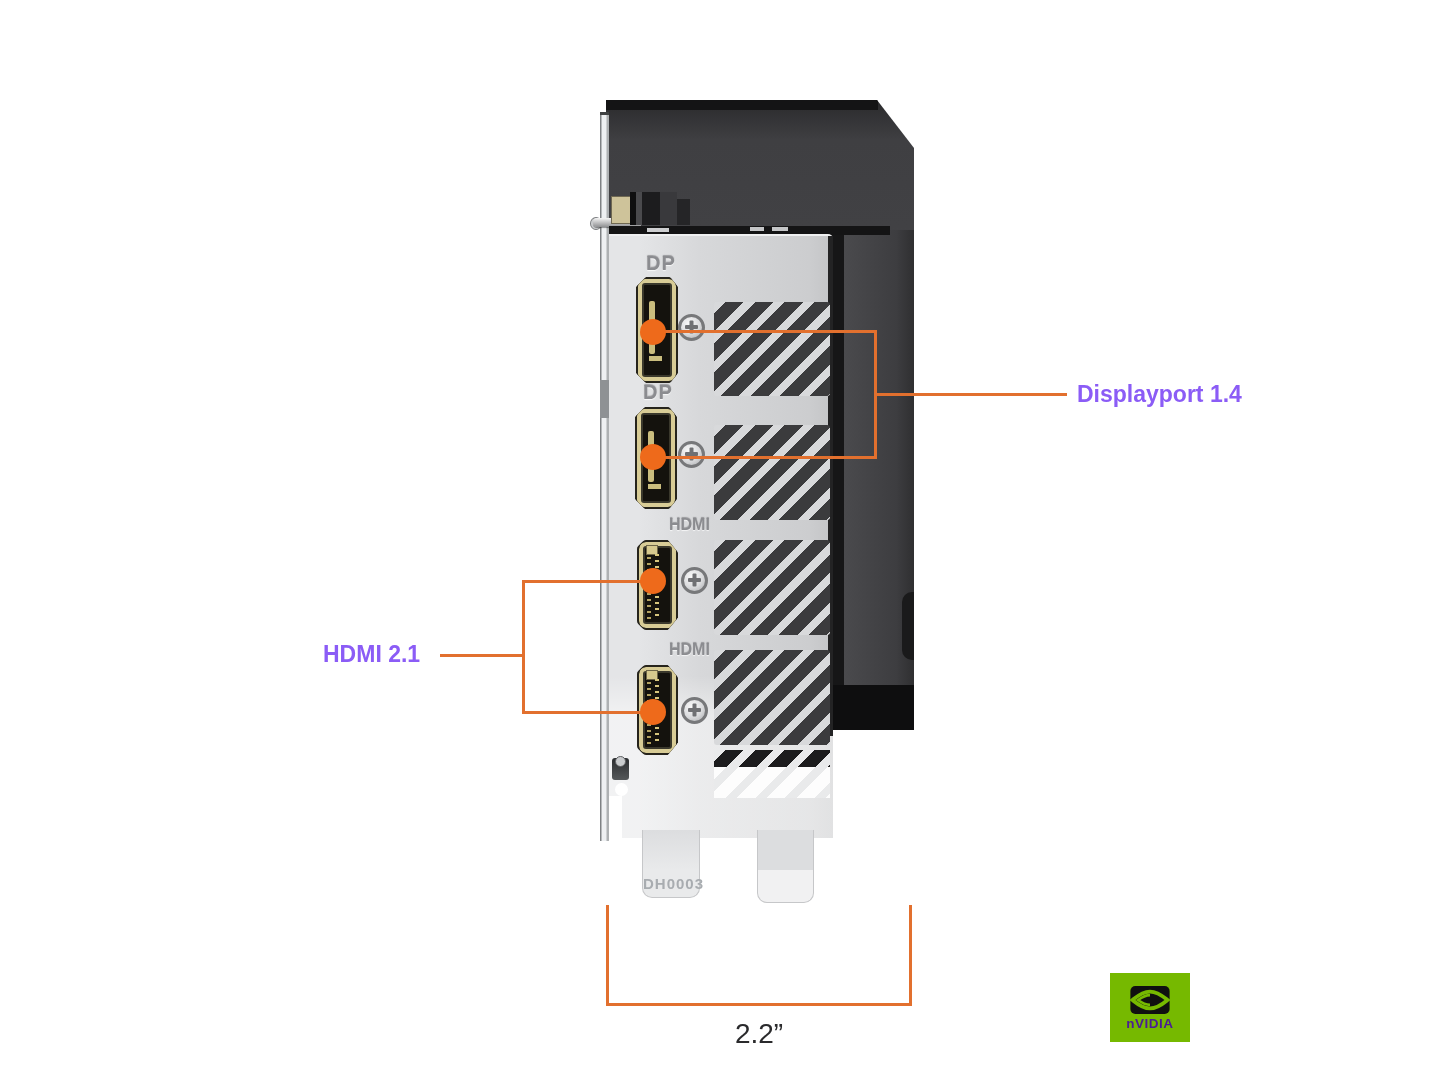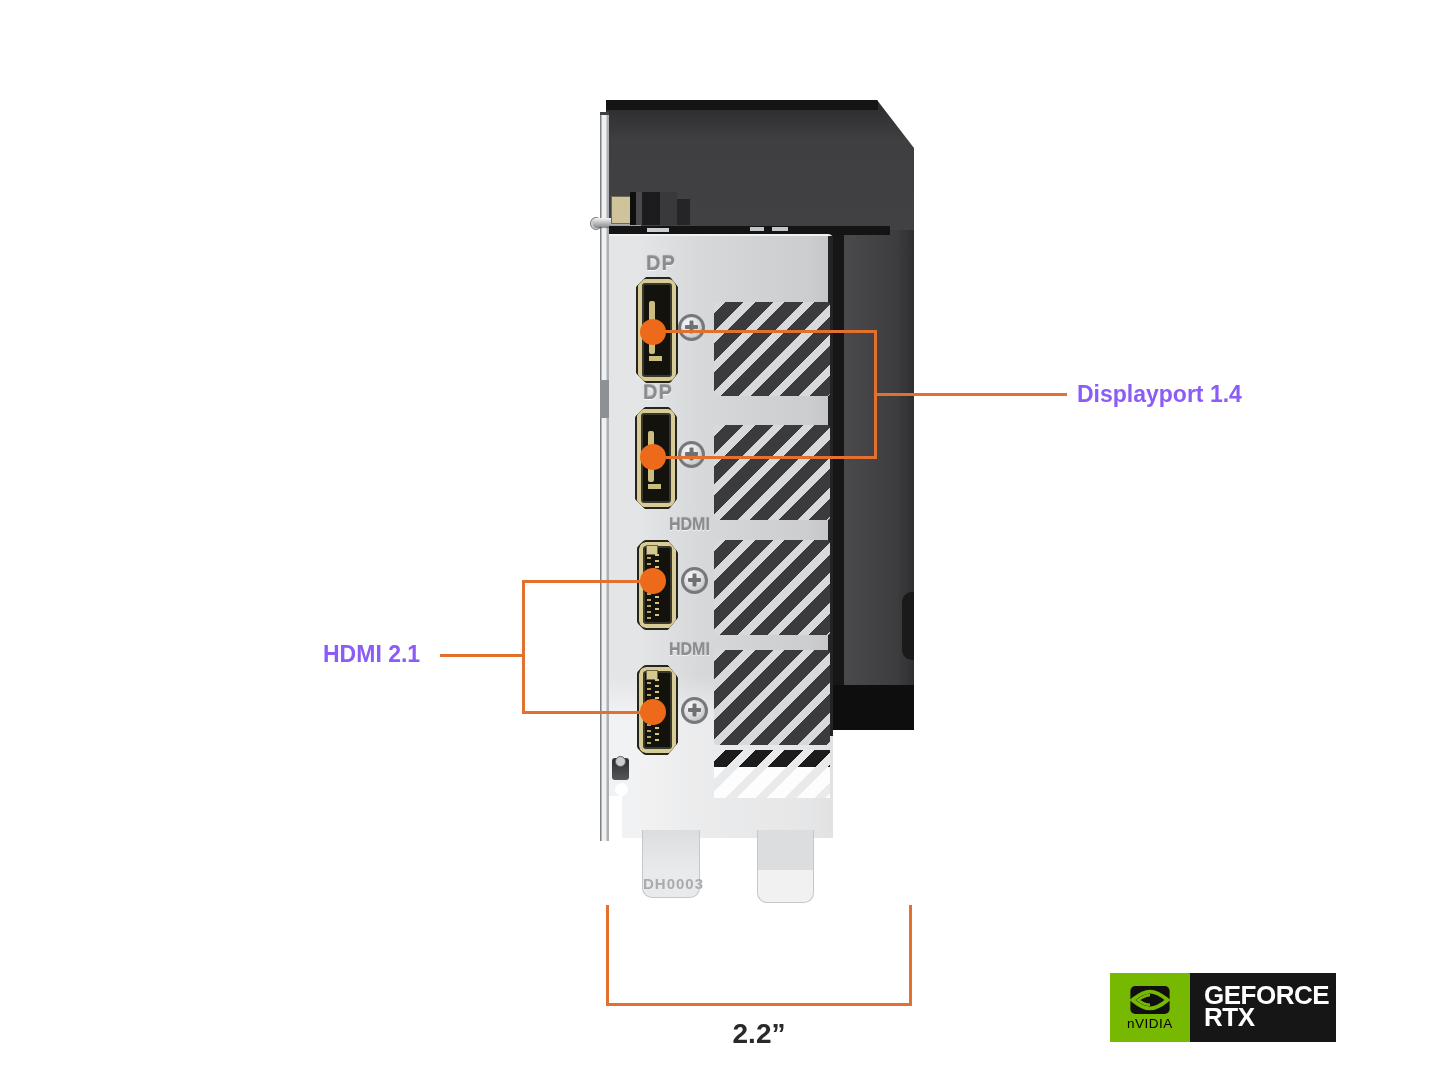--- a/index.html
+++ b/index.html
@@ -113,26 +113,26 @@
   .d3{left:640px;top:568px;} .d4{left:640px;top:699px;}
   .callout-label{font-size:23px;font-weight:700;color:#8b5cf6;white-space:nowrap;}
   .lbl-dp{left:1077px;top:381px;}
   .lbl-hdmi{left:323px;top:641px;}
 
   
   .dim{background:#E2702E;}
   .dim-l{left:606px;top:905px;width:3px;height:101px;}
   .dim-r{left:909px;top:905px;width:3px;height:101px;}
   .dim-b{left:606px;top:1003px;width:306px;height:3px;}
-  .dim-label{left:688px;top:1018px;width:142px;text-align:center;font-size:28px;font-weight:700;color:#2a2a2c;}
+  .dim-label{left:688px;top:1018px;width:142px;text-align:center;font-size:28px;font-weight:400;color:#2a2a2c;}
 
   
   .badge{left:1110px;top:973px;width:226px;height:69px;display:flex;}
   .badge-green{width:80px;height:100%;background:#76B900;display:flex;flex-direction:column;align-items:center;justify-content:center;}
-  .nvidia-text{font-size:13.5px;font-weight:400;color:#000000;letter-spacing:.5px;margin-top:1px;}
+  .nvidia-text{font-size:13.5px;font-weight:700;color:#4c1d95;letter-spacing:.5px;margin-top:1px;}
   .badge-black{flex:1;height:100%;background:#161616;color:#ffffff;box-sizing:border-box;padding:11px 0 0 14px;}
   .gf-line{font-size:26px;font-weight:700;letter-spacing:-.5px;line-height:22px;white-space:nowrap;}
 </style>
 </head>
 <body>
 
 <div class="abs gpu-body">
   <div class="abs body-top-black"></div>
   <div class="abs body-shadow-col"></div>
   <div class="abs body-right-face"></div>
@@ -223,17 +223,13 @@
 
 <div class="abs badge">
   <div class="badge-green">
     <svg width="42" height="30" viewBox="0 0 60 42">
       <rect x="2" y="1" width="56" height="40" rx="7" fill="#101010"></rect>
       <path d="M30 9 C19 9 10 17 5 21 C10 25 19 33 30 33 C41 33 50 25 55 21 C50 17 41 9 30 9 Z" fill="none" stroke="#76B900" stroke-width="5.5"></path>
       <path d="M30 14 C23 14 17 18 13 21 C17 24 23 28 30 28" fill="none" stroke="#76B900" stroke-width="4"></path>
     </svg>
     <div class="nvidia-text">nVIDIA</div>
   </div>
-  <div class="badge-black">
-    <div class="gf-line">GEFORCE</div>
-    <div class="gf-line">RTX</div>
-  </div>
 </div>
 
 </body></html>

